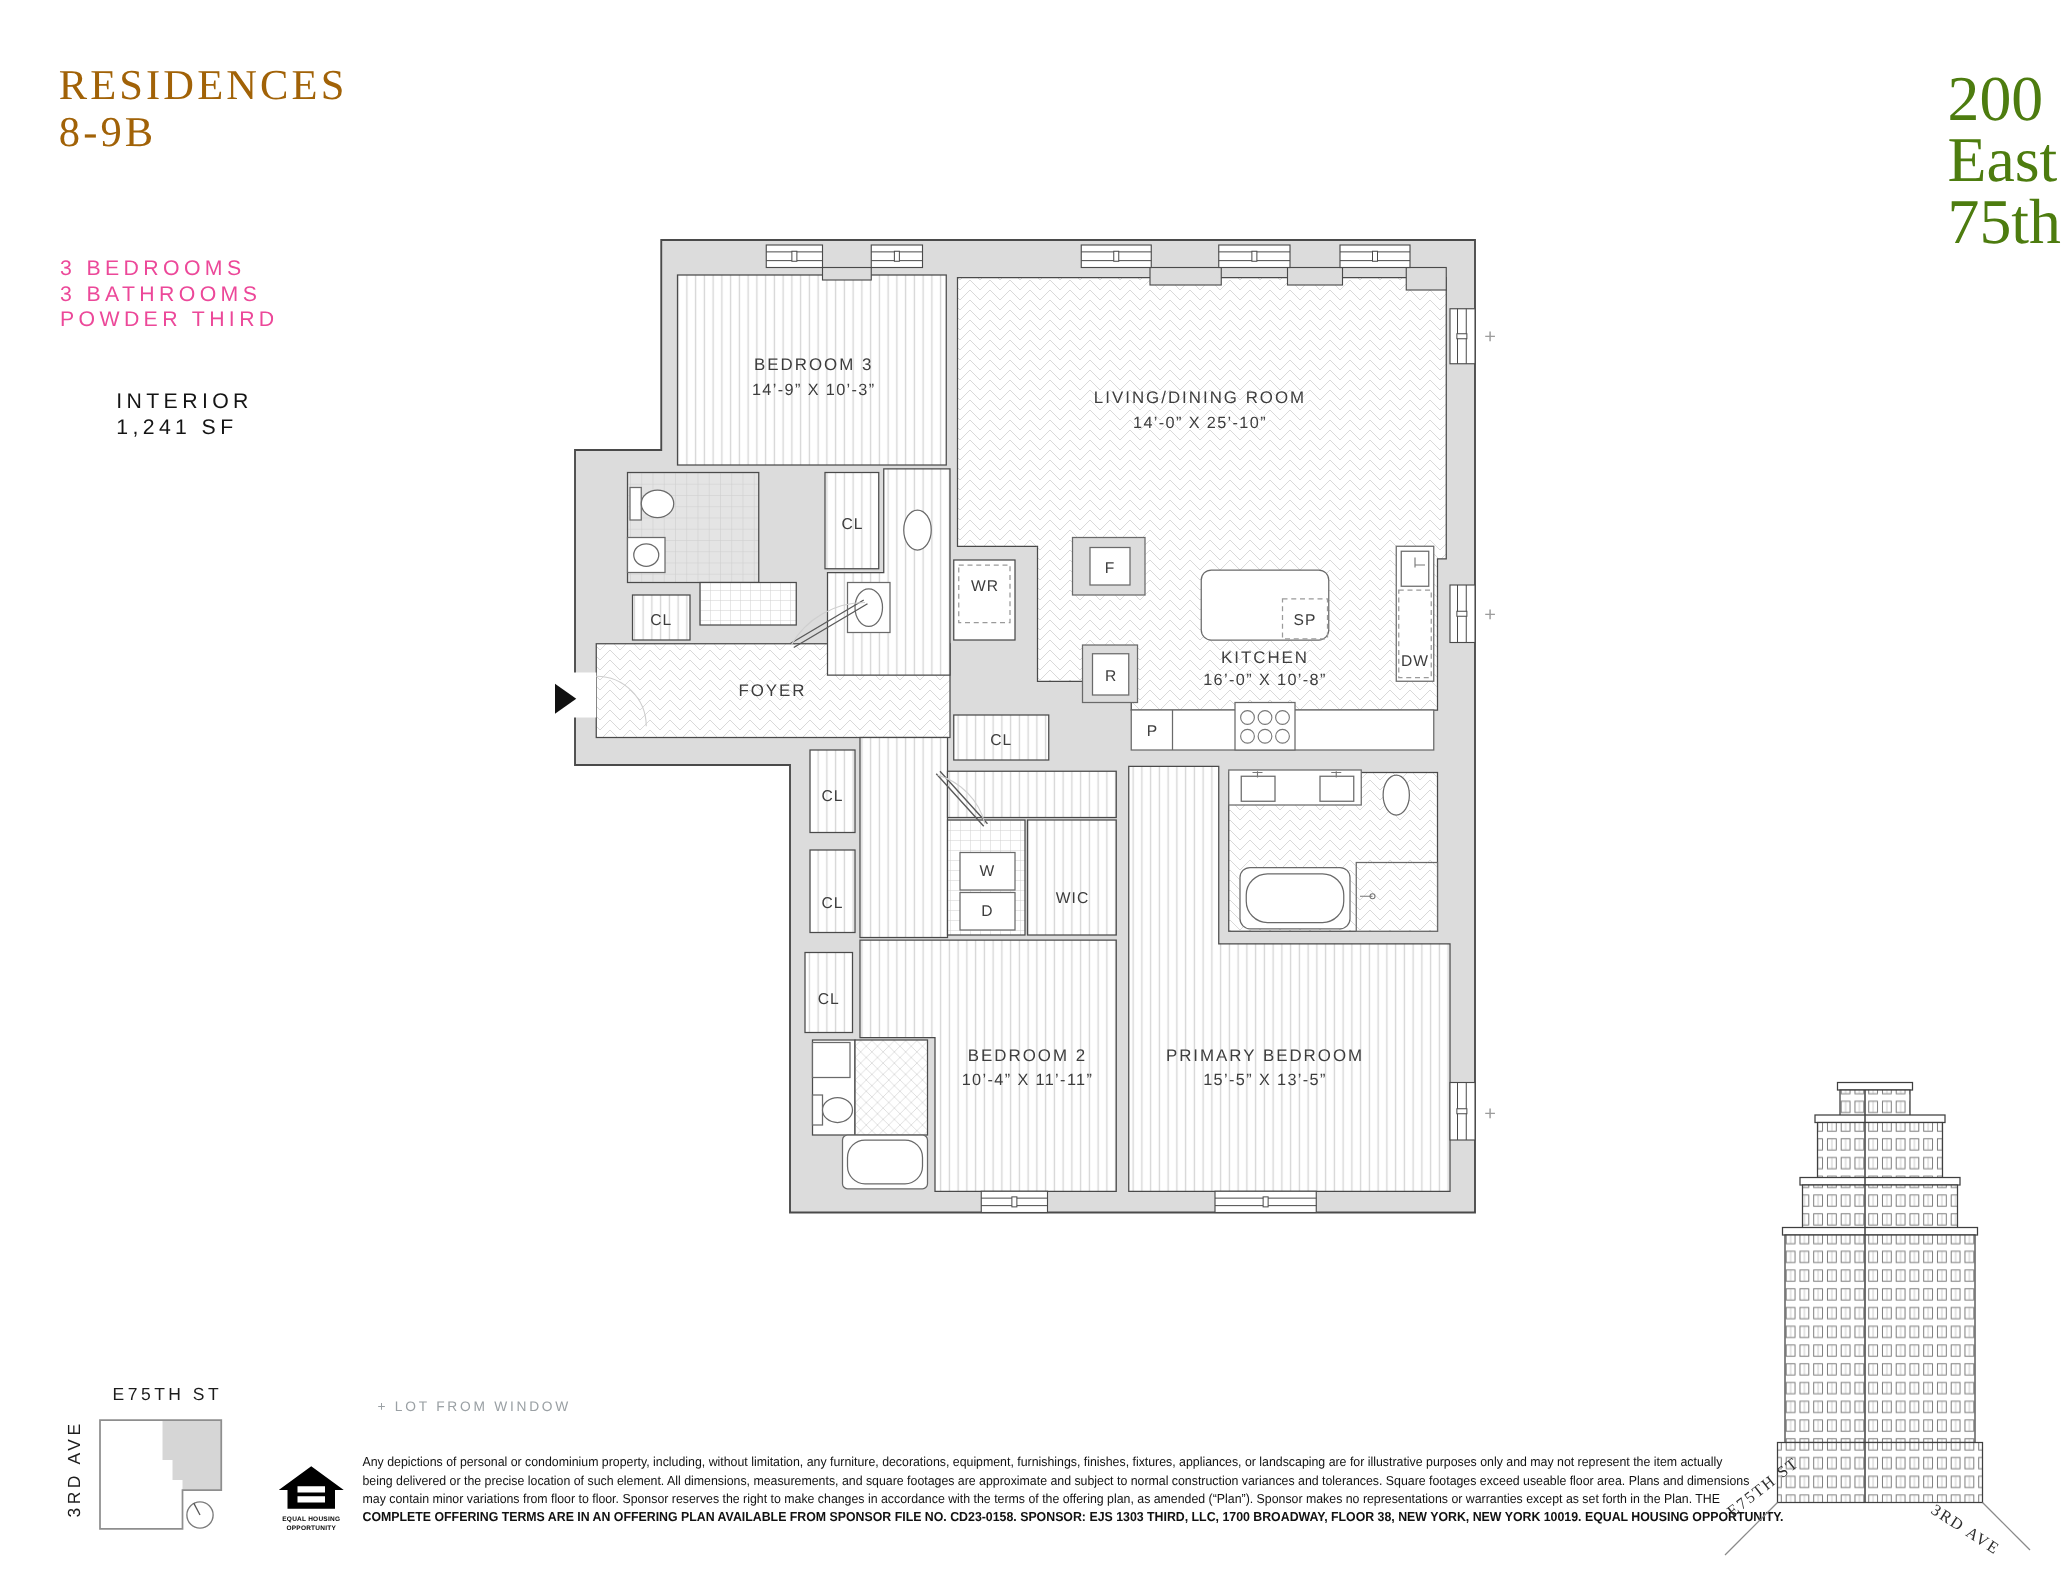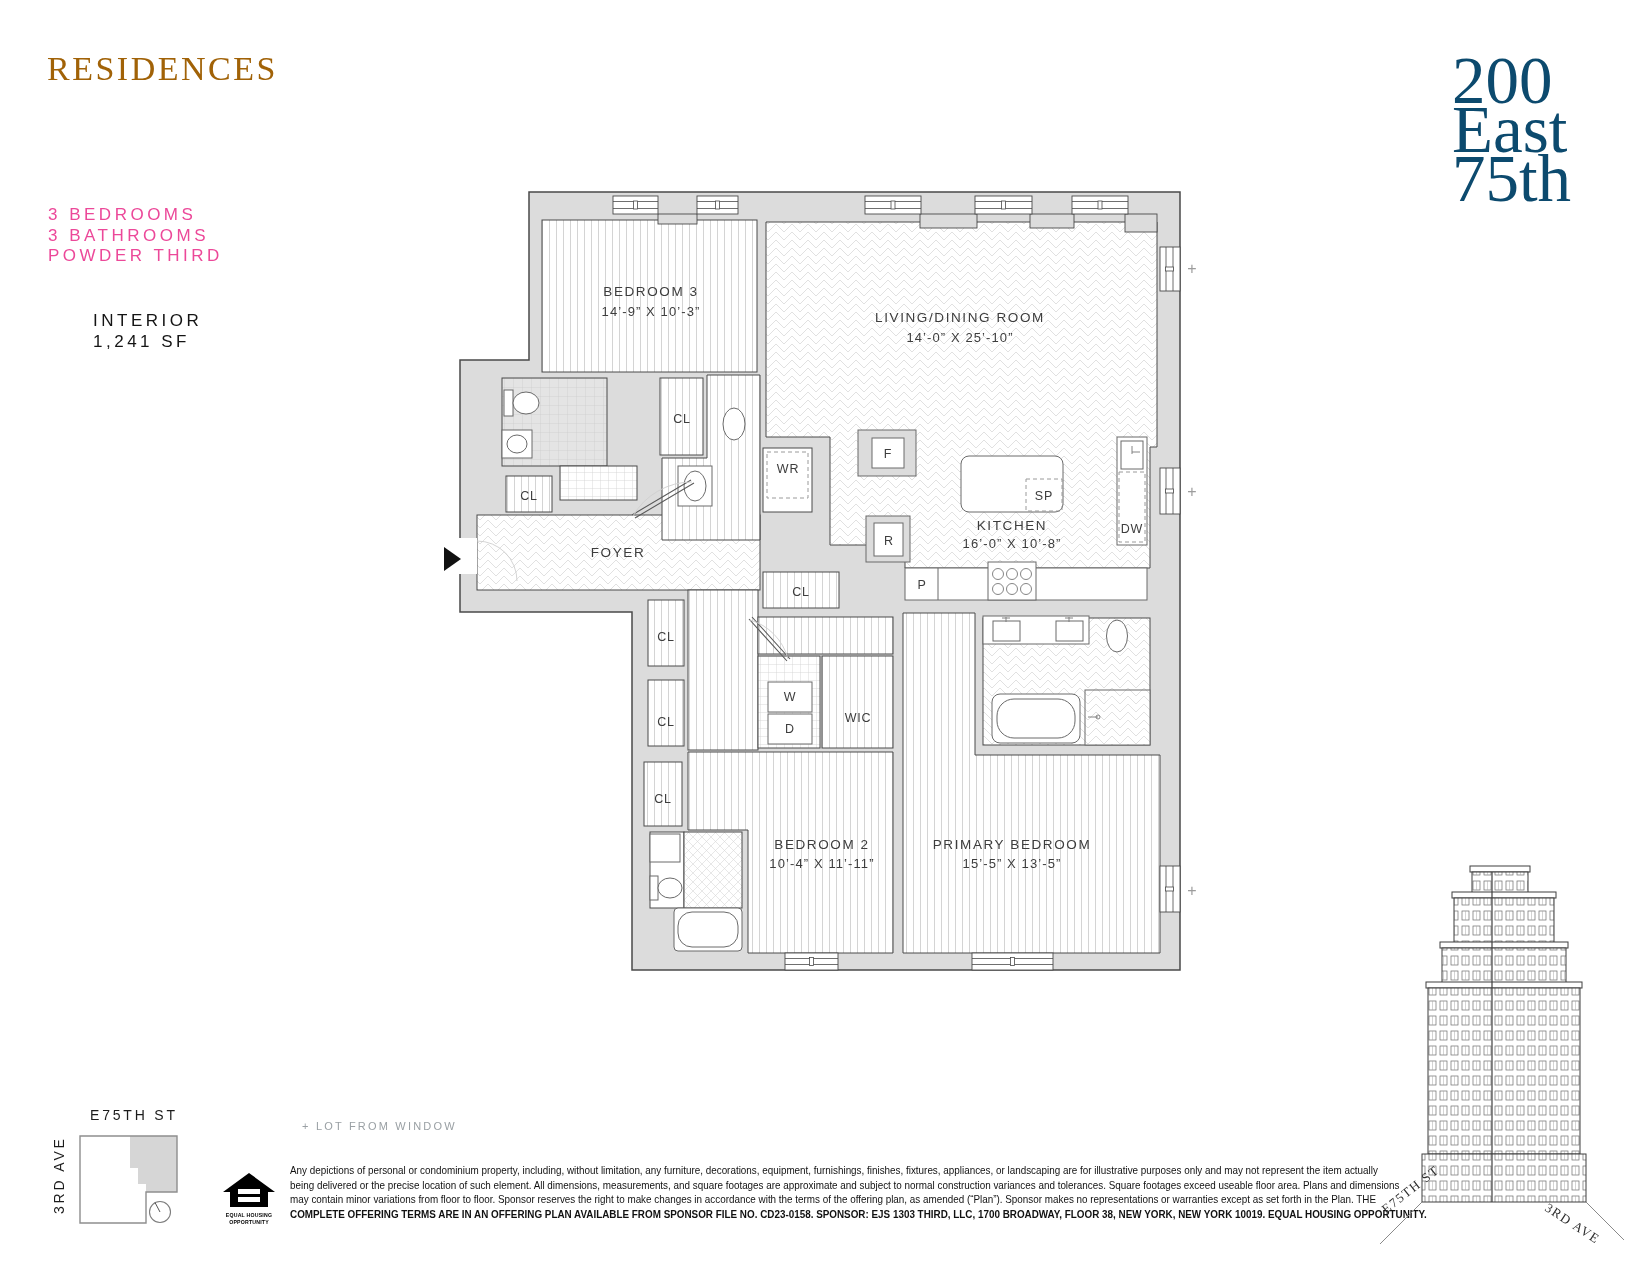--- a/index.html
+++ b/index.html
@@ -7,21 +7,21 @@
     width:1650px;height:1275px;position:relative;overflow:hidden;
     background:#ffffff;color:#1a1a1a;
     font-family:"Liberation Sans",sans-serif;
   }
   .abs{position:absolute;}
   .serif{font-family:"Liberation Serif",serif;}
 
   #title{left:47px;top:50px;font-size:34px;letter-spacing:2.5px;line-height:38px;color:#a16207;}
   #specs{left:48px;top:205px;font-size:17px;letter-spacing:3.5px;line-height:20.5px;color:#ec4899;}
   #interior{left:48px;top:311px;font-size:17px;letter-spacing:3.5px;line-height:20.5px;color:#141414;margin-left:45px;}
-  #logo{left:1452px;top:56px;font-size:67px;line-height:49px;color:#0c4a6e;}
+  #logo{left:1558px;top:56px;font-size:51px;line-height:49px;color:#4d7c0f;}
 
   #plan-wrap{left:420px;top:170px;width:790px;height:810px;}
 
   #e75-label{left:90px;top:1107px;font-size:14px;letter-spacing:2.8px;color:#1c1c1c;}
   #ave3-label{left:51px;top:1214px;font-size:14px;letter-spacing:2.8px;color:#1c1c1c;
     transform:rotate(-90deg);transform-origin:0 0;white-space:nowrap;}
   #keymap-wrap{left:70px;top:1126px;width:115px;height:104px;}
   #eho-wrap{left:222px;top:1172px;width:54px;height:58px;}
   #lotline-note{left:302px;top:1120px;font-size:11px;letter-spacing:2.2px;color:#9aa0a4;}
 
@@ -39,20 +39,21 @@
   .tg{font-size:12.5px;letter-spacing:0.8px;text-anchor:middle;}
   .plus{font-size:16px;fill:#9c9c9c;text-anchor:middle;}
   .bstreet{font-family:"Liberation Serif",serif;font-size:13px;letter-spacing:1.5px;fill:#2e2e2e;}
   .eho-t{font-size:5.2px;font-weight:bold;letter-spacing:0.2px;text-anchor:middle;fill:#000;}
 </style>
 </head>
 <body>
 
 <div class="abs serif" id="title">
   <div>RESIDENCES</div>
+  <div>8-9B</div>
 </div>
 
 <div class="abs" id="specs">
   <div>3 BEDROOMS</div>
   <div>3 BATHROOMS</div>
   <div>POWDER THIRD</div>
 </div>
 
 <div class="abs" id="interior">
   <div>INTERIOR</div>

